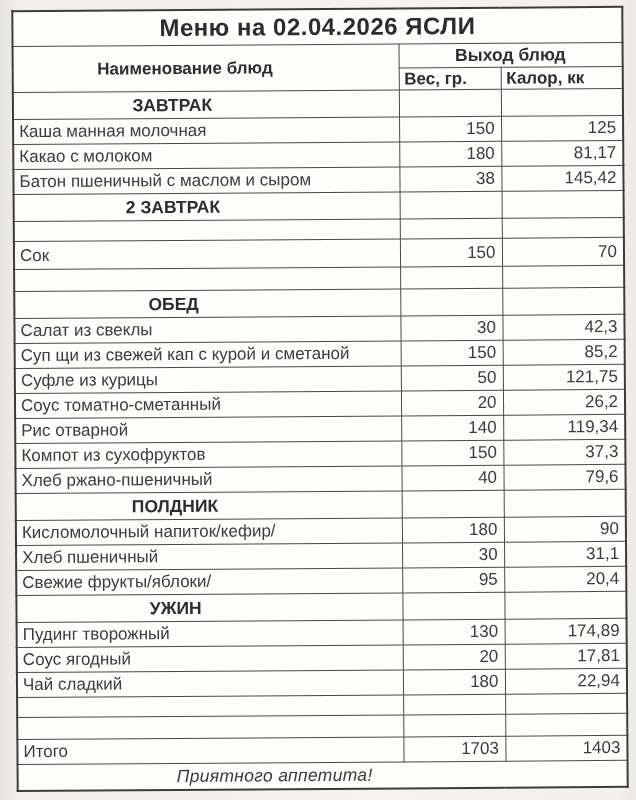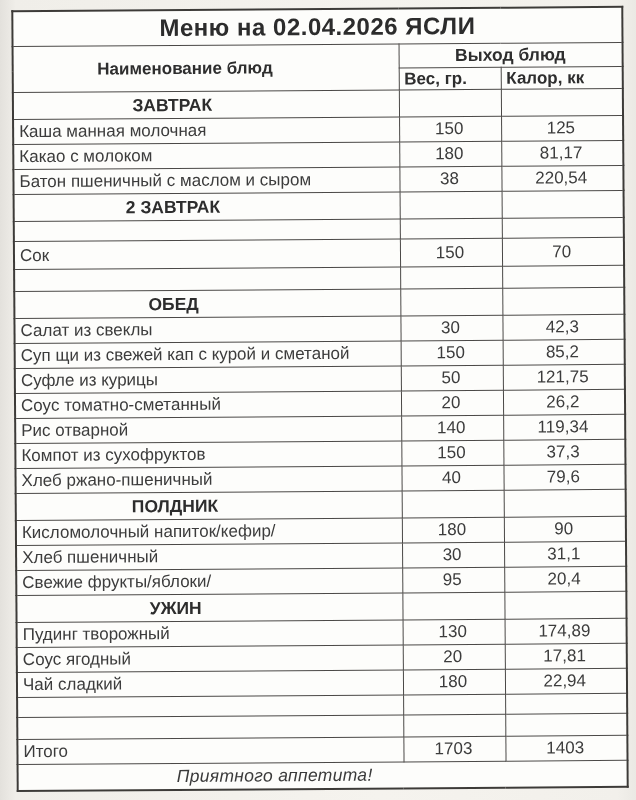--- a/index.html
+++ b/index.html
@@ -45,21 +45,21 @@
     text-align:center;font-weight:bold;font-size:17px;color:#2e2e2e;
     padding-right:46px;
   }
   .h-out{text-align:center;font-weight:bold;font-size:17.5px;color:#2e2e2e;}
   .h-sub{text-align:left;font-weight:bold;font-size:17px;color:#2e2e2e;padding-left:5px;}
   .sec{
     text-align:center;font-weight:bold;font-size:17.5px;color:#2d2d2d;
     padding-right:72px;
   }
   .dish{text-align:left;padding-left:5px;color:#3c3c3c;}
-  .num{text-align:center;padding-right:6px;color:#3c3c3c;}
+  .num{text-align:right;padding-right:6px;color:#3c3c3c;}
   .foot{
     text-align:center;font-style:italic;font-size:17.5px;color:#3a3a3a;
     padding-right:100px;letter-spacing:0.3px;
   }
 </style>
 </head>
 <body>
 
 <div class="sheet">
 <table class="menu">
@@ -94,21 +94,21 @@
     <td class="num">125</td>
   </tr>
   <tr class="r-dish">
     <td class="dish">Какао с молоком</td>
     <td class="num">180</td>
     <td class="num">81,17</td>
   </tr>
   <tr class="r-dish">
     <td class="dish">Батон пшеничный с маслом и сыром</td>
     <td class="num">38</td>
-    <td class="num">220,54</td>
+    <td class="num">145,42</td>
   </tr>
 
   <tr class="r-section">
     <td class="sec">2 ЗАВТРАК</td>
     <td class="num"></td>
     <td class="num"></td>
   </tr>
   <tr class="r-empty">
     <td></td>
     <td></td>

